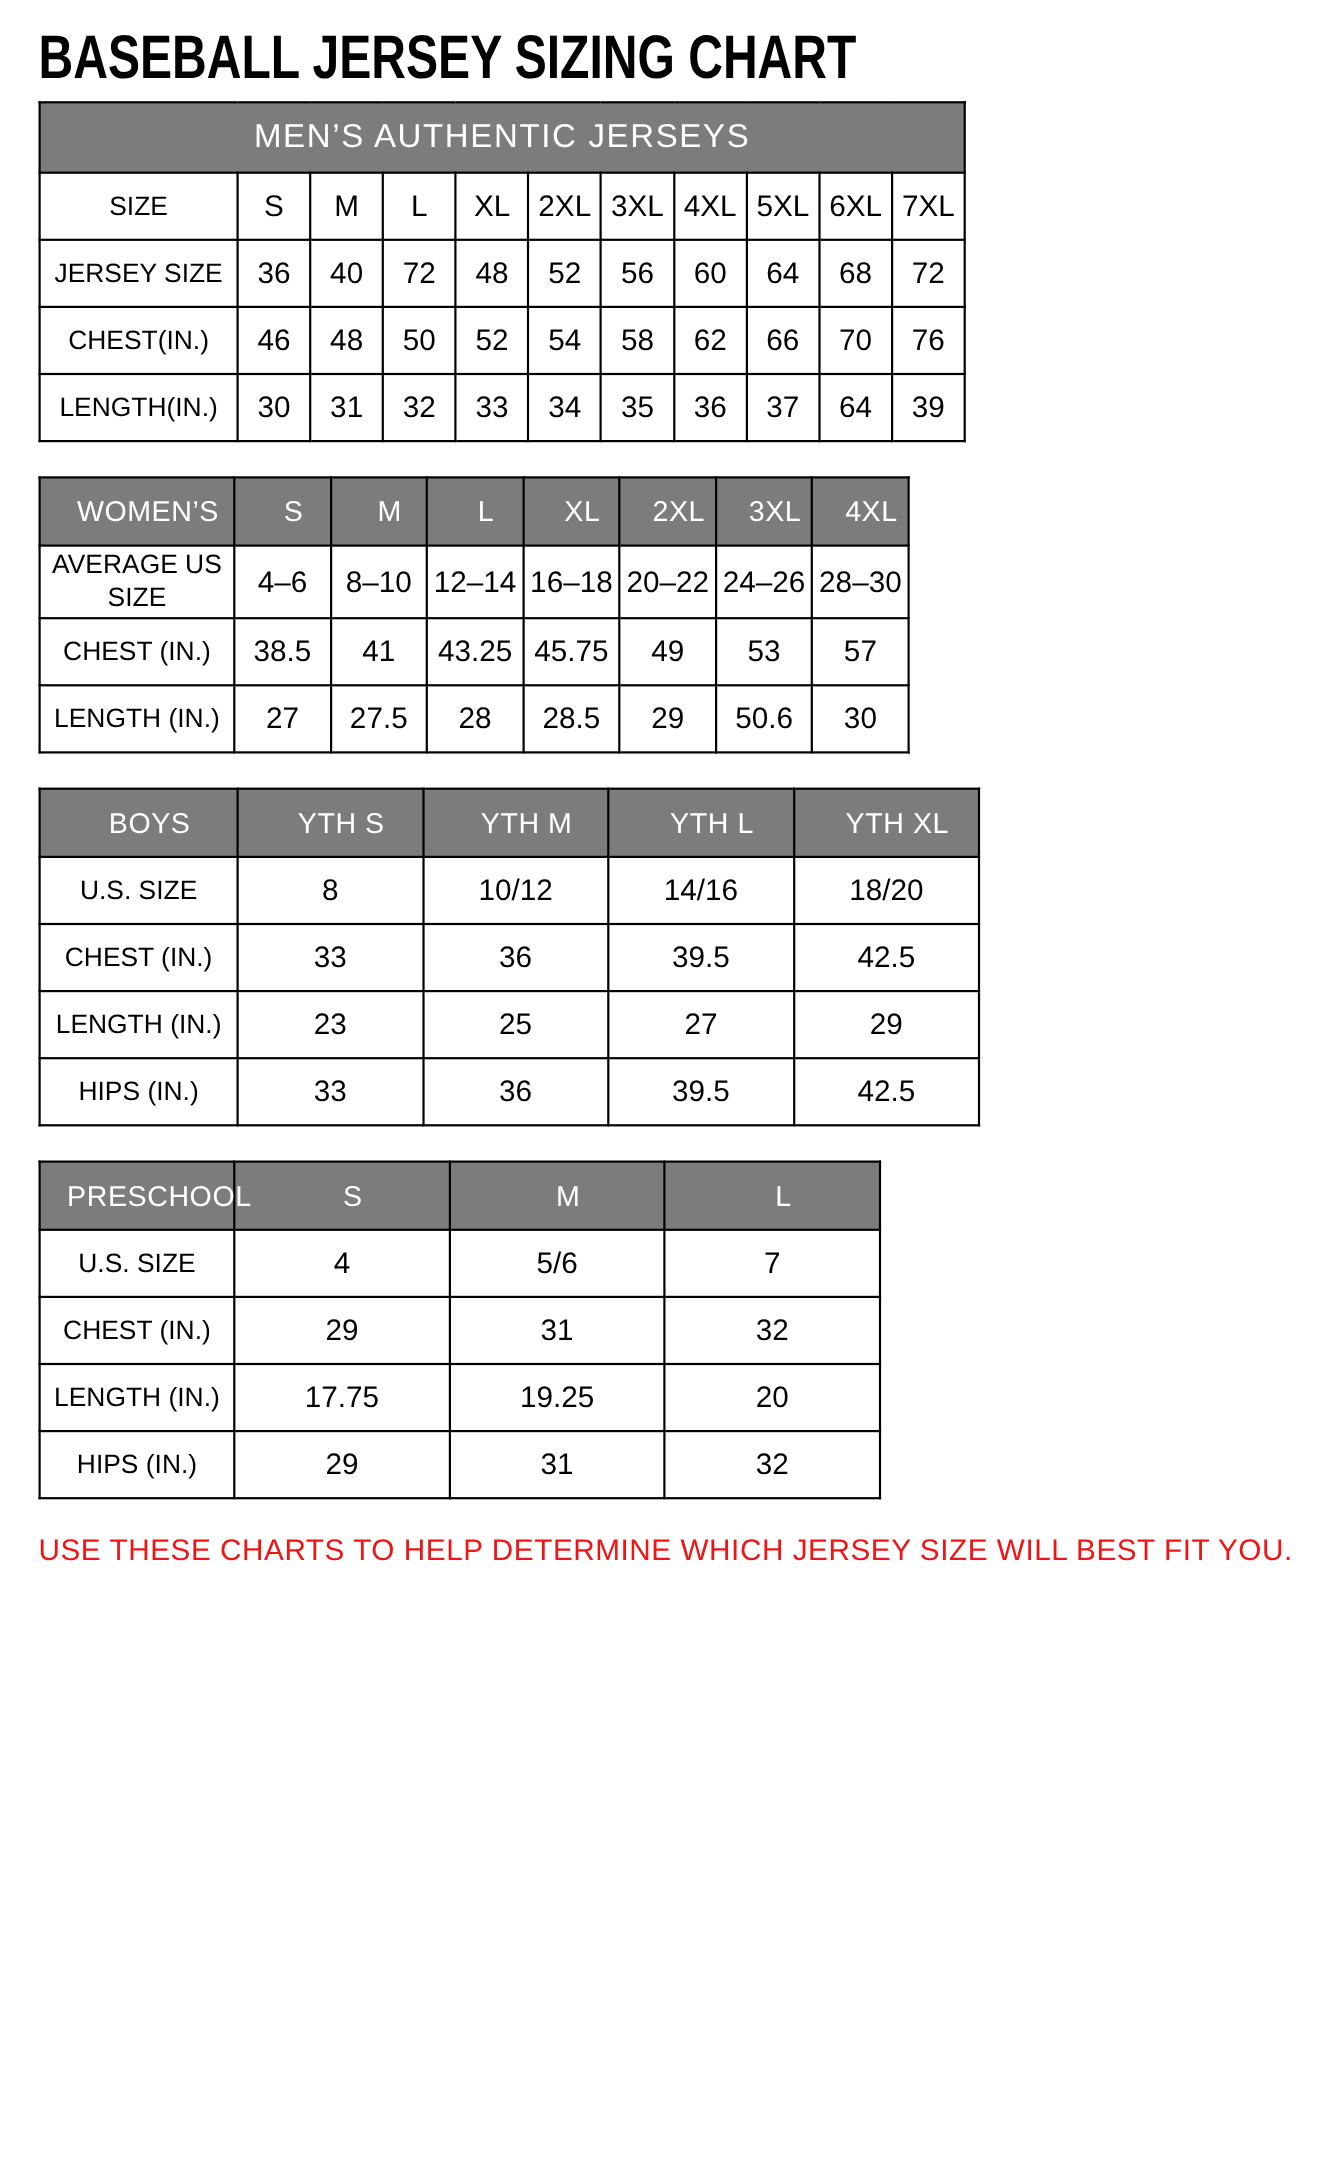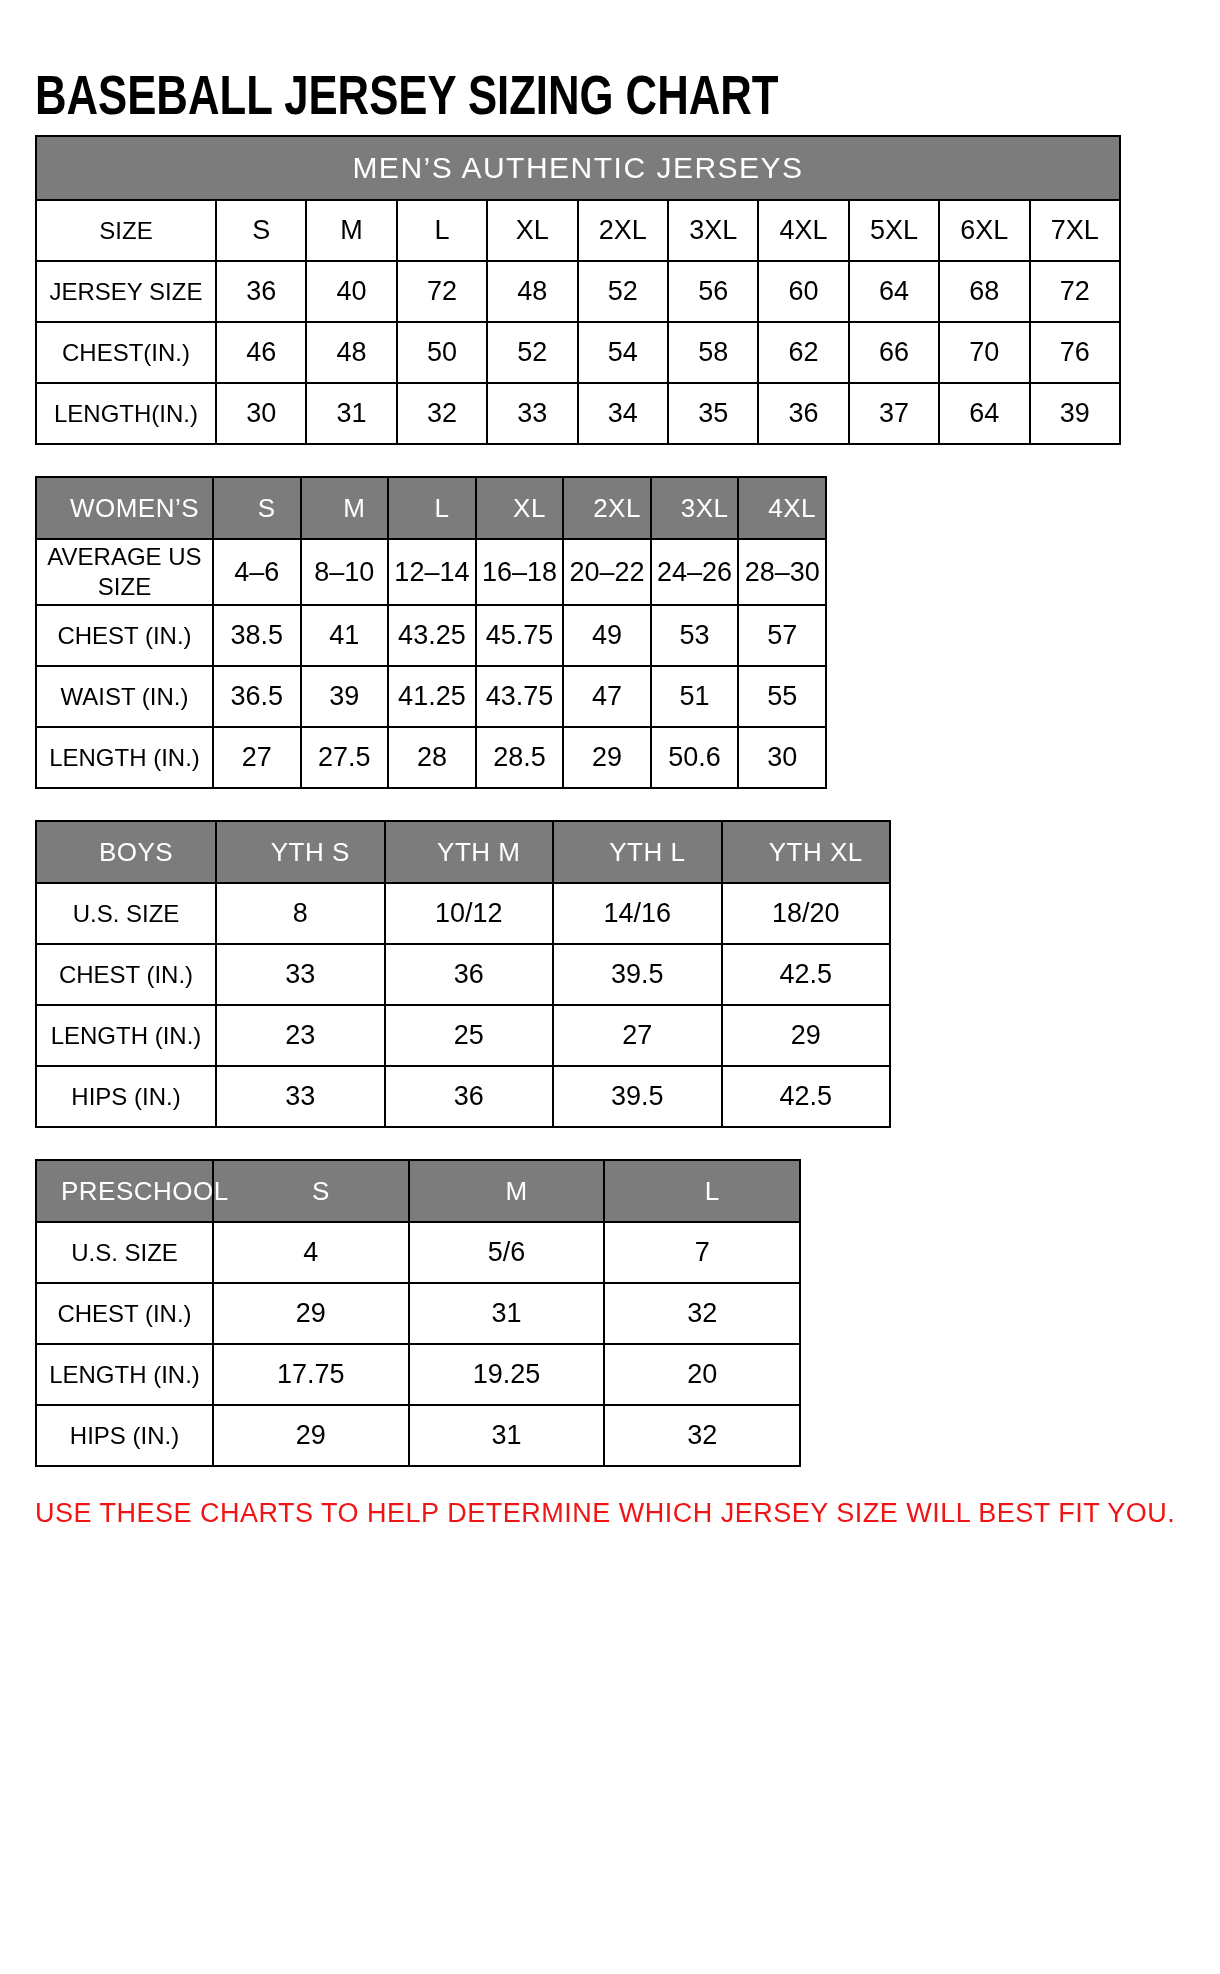--- a/index.html
+++ b/index.html
@@ -14,21 +14,20 @@
     background: #ffffff;
   }
   body {
     width: 1220px;
     min-height: 1974px;
     font-family: "Liberation Sans", sans-serif;
     color: #000;
   }
   .page {
     padding: 24px 0 0 35px;
-    margin-top: 43px;
   }
   .page-title {
     margin: 0 0 12px 0;
     font-size: 56px;
     font-weight: bold;
     line-height: 1.0;
     letter-spacing: 0px;
     white-space: nowrap;
     transform: scaleX(0.78);
     transform-origin: left center;
@@ -71,21 +70,21 @@
     padding-left: 24px;
   }
   .sizing-table td {
     height: 61px;
     font-size: 27px;
   }
   .sizing-table td.label {
     font-size: 24px;
     line-height: 1.25;
   }
-  table.mens { width: 1086px; }
+  table.mens { width: 843px; }
   table.mens col.label-col { width: 180px; }
   table.womens { width: 792px; }
   table.womens col.label-col { width: 177px; }
   table.boys { width: 856px; }
   table.boys col.label-col { width: 180px; }
   table.preschool { width: 766px; }
   table.preschool col.label-col { width: 177px; }
   .footer-note {
     margin: 0;
     color: var(--accent-red);
@@ -196,30 +195,20 @@
           <td class="label">CHEST (IN.)</td>
           <td>38.5</td>
           <td>41</td>
           <td>43.25</td>
           <td>45.75</td>
           <td>49</td>
           <td>53</td>
           <td>57</td>
         </tr>
         <tr>
-          <td class="label">WAIST (IN.)</td>
-          <td>36.5</td>
-          <td>39</td>
-          <td>41.25</td>
-          <td>43.75</td>
-          <td>47</td>
-          <td>51</td>
-          <td>55</td>
-        </tr>
-        <tr>
           <td class="label">LENGTH (IN.)</td>
           <td>27</td>
           <td>27.5</td>
           <td>28</td>
           <td>28.5</td>
           <td>29</td>
           <td>50.6</td>
           <td>30</td>
         </tr>
       </tbody>

